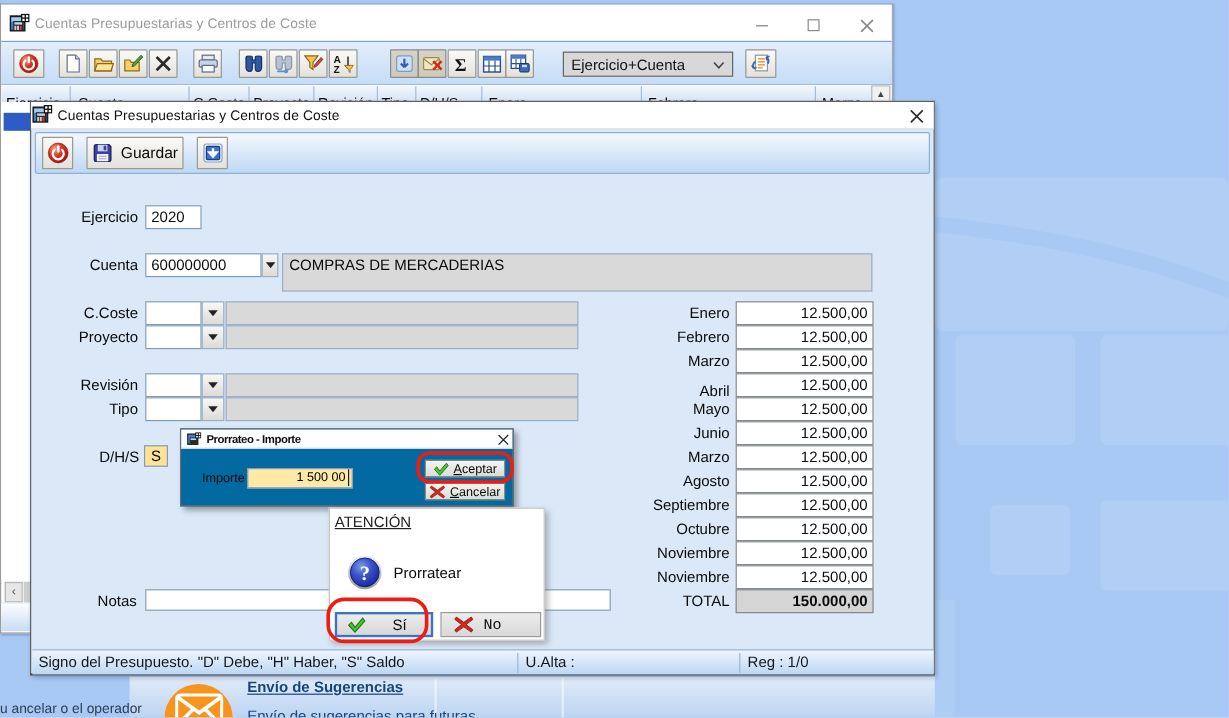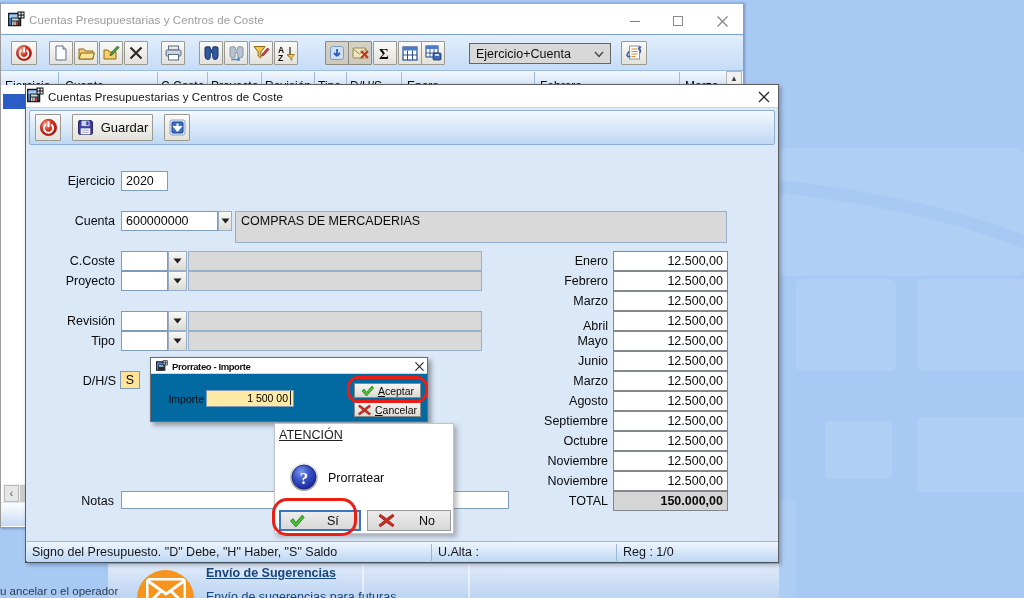--- a/index.html
+++ b/index.html
@@ -419,18 +419,18 @@
   <div class="abs" style="left:4px;top:86px;width:82px;height:21px;background:linear-gradient(#ececec,#d8d8d8);border:2px solid #3a74c2;display:flex;align-items:center;font-size:12.5px;color:#0a0a0a;">
     <svg style="margin-left:8px;" width="16" height="14" viewBox="0 0 13 12">
         <path d="M1 6 L3 4 L5.5 7.5 L11 1 L12.5 3 L5.5 11 Z" fill="#46c532" stroke="#1f7a18" stroke-width="0.8"></path>
       </svg>
     <span style="margin-left:22px;">Sí</span>
   </div>
   <div class="abs" style="left:92px;top:86px;width:84px;height:21px;background:linear-gradient(#ececec,#d8d8d8);border:1px solid #9a9a9a;display:flex;align-items:center;font-size:12.5px;color:#0a0a0a;">
     <svg style="margin-left:10px;" width="17" height="15" viewBox="0 0 13 12">
         <path d="M1.5 1 L6.5 4.5 L11.5 1 L12.5 2.5 L8 6 L12.5 9.5 L11.5 11 L6.5 7.5 L1.5 11 L0.5 9.5 L5 6 L0.5 2.5 Z" fill="#d42a1e" stroke="#8a1510" stroke-width="0.6"></path>
       </svg>
-    <span style="margin-left:24px;">No</span>
+    <span style="margin-left:8px;font-family:Liberation Mono, monospace;">No</span>
   </div>
 </div>
 
 <div class="abs" style="left:347px;top:376px;width:81px;height:27px;border:3.5px solid #ec1d12;border-radius:11px;"></div>
 <div class="abs" style="left:272px;top:498px;width:85px;height:38px;border:3.5px solid #ec1d12;border-radius:15px;"></div>
 
 </body></html>

